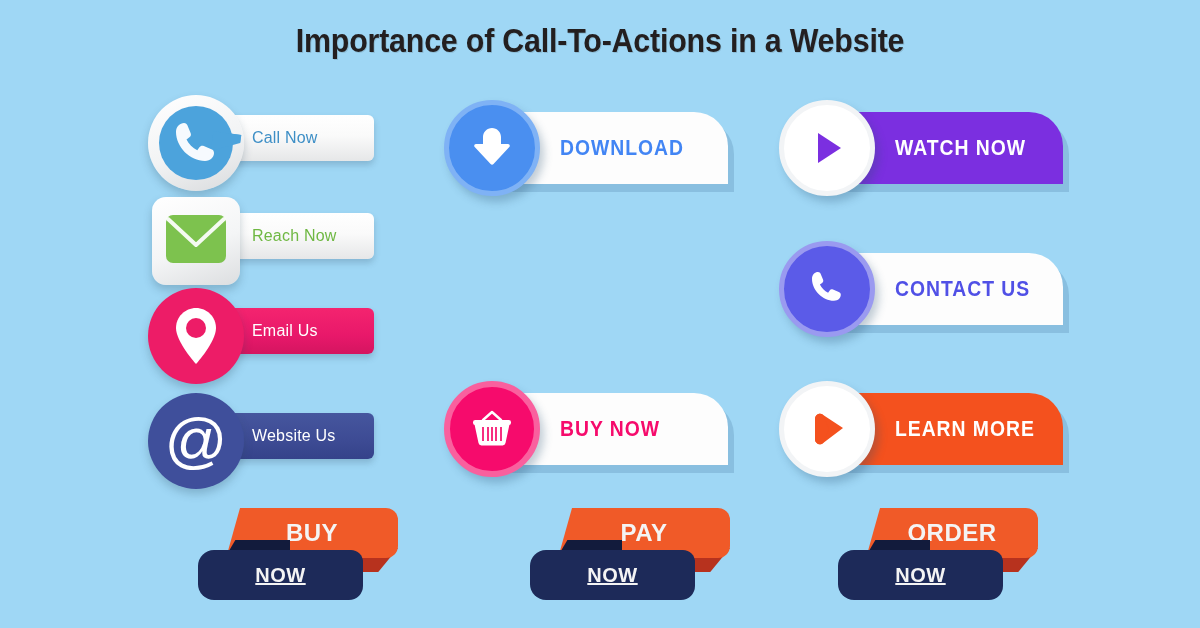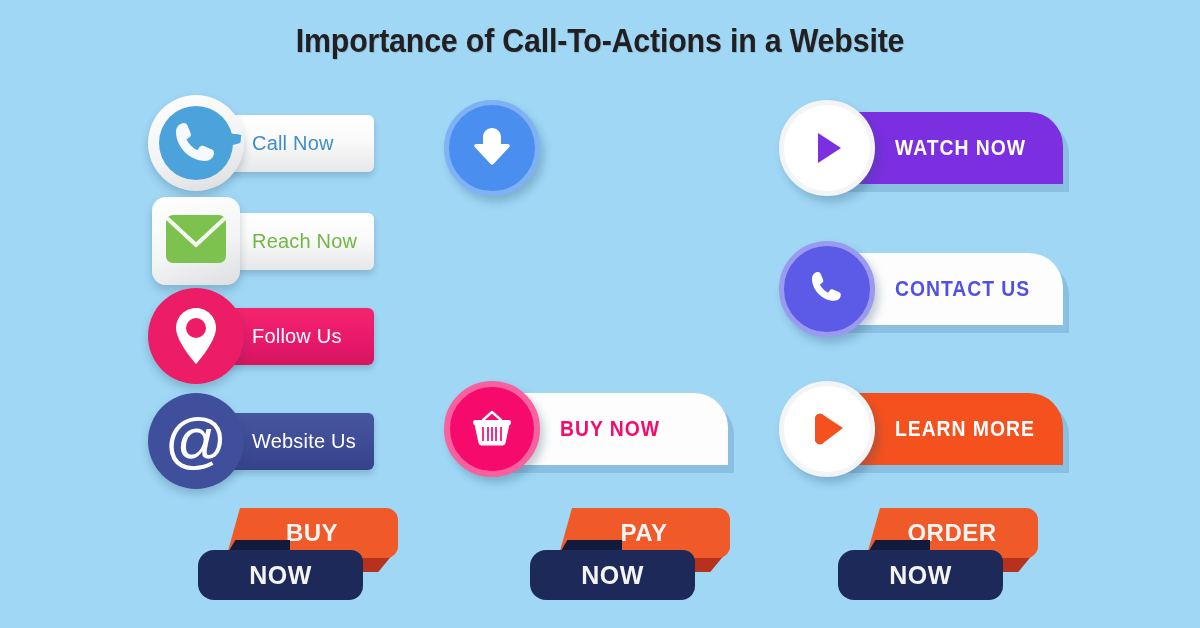--- a/index.html
+++ b/index.html
@@ -39,27 +39,27 @@
   }
 
   
   .c1 { position: absolute; }
 
   .c1 .bar {
     position: absolute;
     left: 58px;
     top: 20px;
     width: 168px;
-    height: 57px;
+    height: 46px;
     border-radius: 6px;
     box-shadow: 0 4px 6px rgba(40,70,90,0.22);
     display: flex;
     align-items: center;
     padding-left: 46px;
-    font-size: 20px;
+    font-size: 16px;
     letter-spacing: 0.2px;
     z-index: 1;
   }
 
   .c1 .bar.light {
     background: linear-gradient(180deg,#FFFFFF 0%,#FAFAFA 45%,#E6E7E8 100%);
   }
 
   .c1 .knob {
     position: absolute;
@@ -227,21 +227,21 @@
   }
   .rb-txt {
     color: #F4F4F4;
     font-family: "Liberation Sans Narrow", "Liberation Sans", sans-serif;
     font-weight: 700;
     font-size: 24px;
     letter-spacing: 0.5px;
     position: relative;
     z-index: 6;
   }
-  .rb-txt.sm { font-size: 25px; }
+  .rb-txt.sm { font-size: 20px; text-decoration: underline; }
 </style>
 </head>
 <body style="background: rgb(159, 215, 245);">
 
 <div class="stage">
 
   <div class="title">Importance of Call-To-Actions in a Website</div>
 
   <div class="c1" style="left:148px; top:95px; width:240px; height:100px;">
     <div class="bar light blue">
@@ -269,21 +269,21 @@
         <svg class="ico" width="96" height="96" viewBox="0 0 96 96" style="position:absolute;left:0;top:0;z-index:4;">
           <rect x="18" y="22" width="60" height="48" rx="7" fill="#7DC24E"></rect>
           <path d="M20 26 L48 52 L76 26" fill="none" stroke="#FFFFFF" stroke-width="4" stroke-linecap="round" stroke-linejoin="round" opacity="0.92"></path>
         </svg>
       </div>
     </div>
   </div>
 
   <div class="c1" style="left:148px; top:288px; width:240px; height:100px;">
     <div class="bar pink">
-      <span class="lbl">Follow Us</span>
+      <span class="lbl">Email Us</span>
     </div>
     <div class="knob">
       <div class="flat-wrap" style="color:#ED1C67;">
         <div class="flat-tail"></div>
         <div class="flat-core" style="background:#ED1C67;"></div>
         <svg class="ico" width="96" height="96" viewBox="0 0 96 96" style="position:absolute;left:0;top:0;z-index:4;">
           <path d="M48 20c-11 0-20 9-20 20 0 14 20 36 20 36s20-22 20-36c0-11-9-20-20-20z" fill="#FFFFFF"></path>
           <circle cx="48" cy="40" r="10" fill="#ED1C67"></circle>
         </svg>
       </div>
@@ -299,20 +299,23 @@
         <div class="flat-tail"></div>
         <div class="flat-core" style="background:#3F4F9B;"></div>
         <svg class="ico" width="96" height="96" viewBox="0 0 96 96" style="position:absolute;left:0;top:0;z-index:4;">
           <text x="48" y="68" font-family="Liberation Sans, sans-serif" font-size="62" font-weight="400" fill="#FFFFFF" text-anchor="middle">@</text>
         </svg>
       </div>
     </div>
   </div>
 
   <div class="fb" style="left:444px; top:100px; width:300px; height:100px;">
+    <div class="plate white">
+      <span class="cond" style="color:#4285F4;">DOWNLOAD</span>
+    </div>
     <div class="circ ring-blue">
       <svg class="ico" width="52" height="52" viewBox="0 0 52 52">
         <path d="M26 6c-5 0-9 4-9 9v7h-7c-1.6 0-2.4 1.9-1.3 3.1L24.6 42c.8.9 2.1.9 2.9 0l15.8-16.9c1.1-1.2.3-3.1-1.3-3.1h-7v-7c0-5-4-9-9-9z" fill="#FFFFFF"></path>
       </svg>
     </div>
   </div>
 
 
   <div class="fb" style="left:444px; top:381px; width:300px; height:100px;">
     <div class="plate white">

